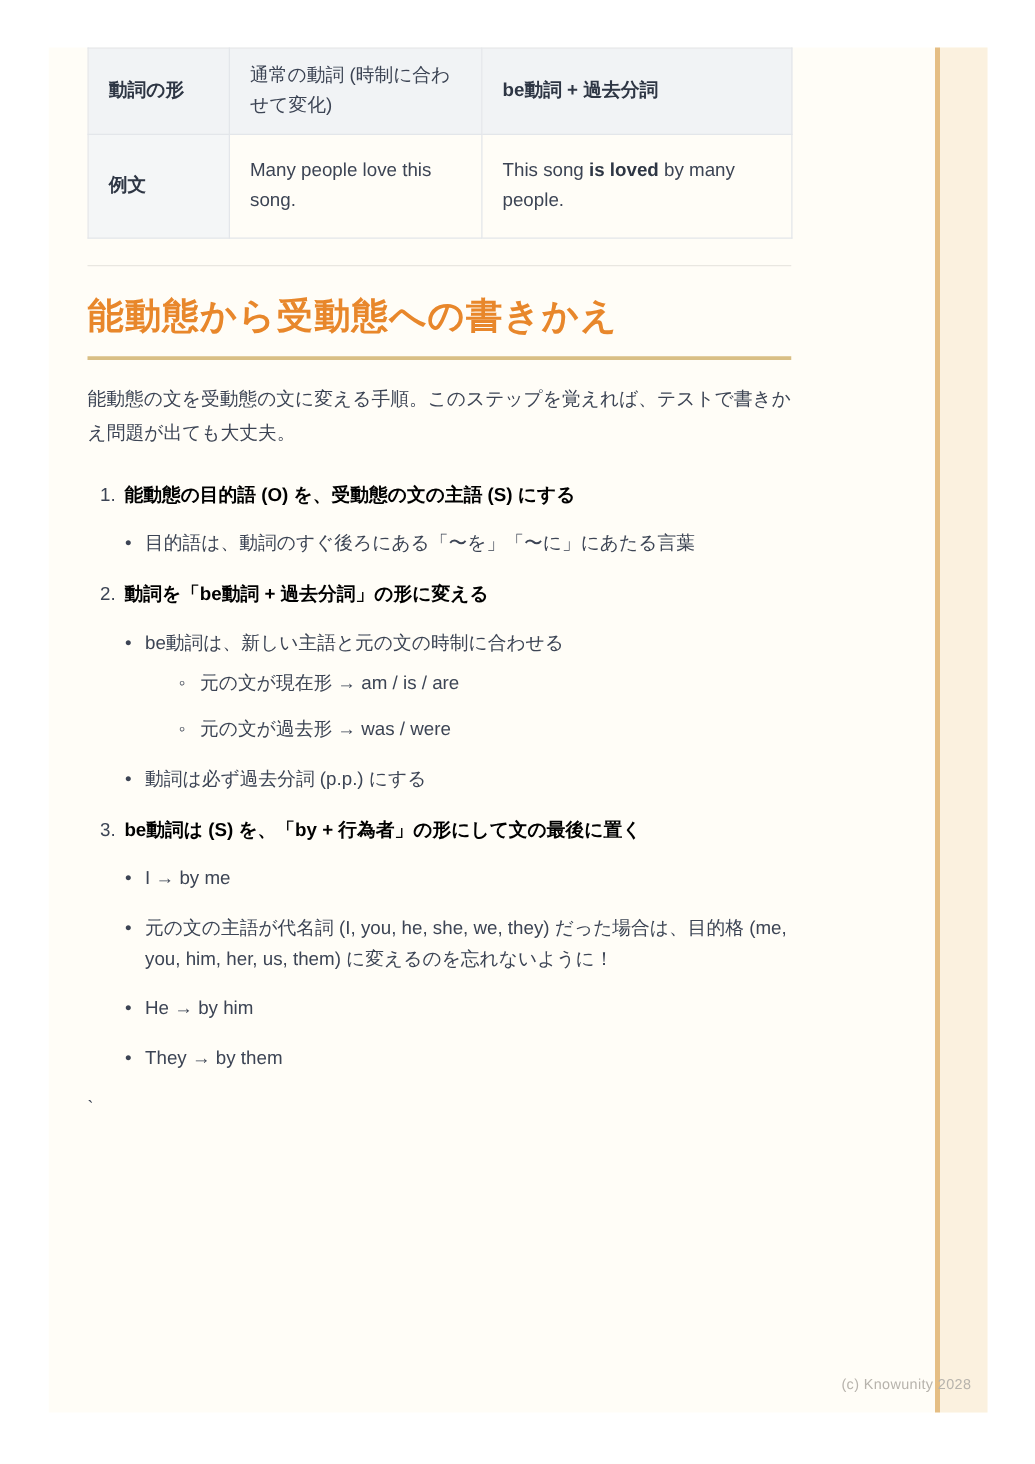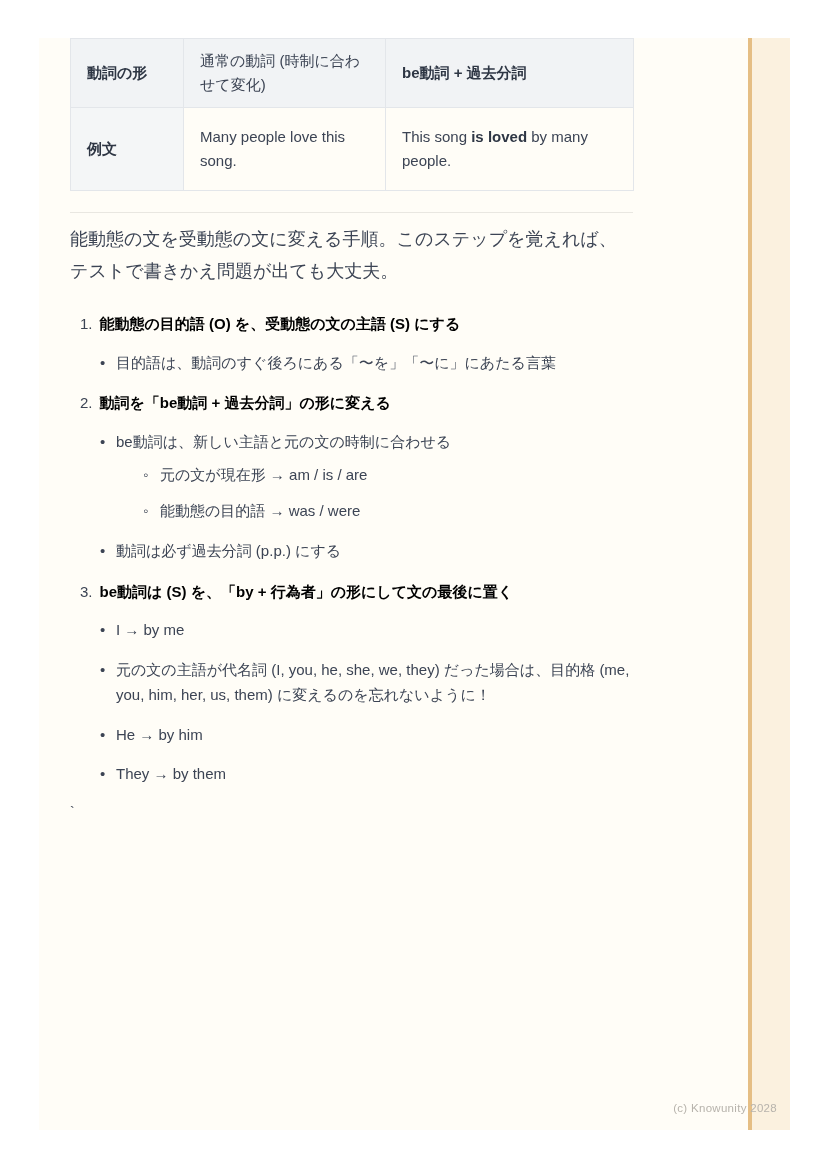--- a/index.html
+++ b/index.html
@@ -76,22 +76,22 @@
     font-size: 29px;
     line-height: 1.25;
     font-weight: bold;
     color: var(--heading-orange, #E8872B);
     padding-bottom: 14px;
     border-bottom: 3px solid var(--heading-underline, #D9BF85);
     letter-spacing: 1px;
   }
 
   p.intro {
-    margin: 11px 0 0 0;
-    font-size: 18px;
+    margin: 19px 0 0 0;
+    font-size: 15px;
     line-height: 1.75;
   }
 
   
   ol.steps {
     list-style: none;
     margin: 26px 0 0 0;
     padding: 0 0 0 10px;
     font-size: 15px;
   }
@@ -182,20 +182,21 @@
       <tr class="row-odd">
         <th>例文</th>
         <td>Many people love this song.</td>
         <td><span>This song </span><strong>is loved</strong><span> by many people.</span></td>
       </tr>
     </tbody>
       </table>
 
     <hr class="divider">
 
+    <h2 class="section-heading">能動態から受動態への書きかえ</h2>
 
     <p class="intro">能動態の文を受動態の文に変える手順。このステップを覚えれば、テストで書きかえ問題が出ても大丈夫。</p>
 
     <ol class="steps">
 
       <li>
         <div class="step-title">
           <span class="num">1.</span>
           <strong>能動態の目的語 (O) を、受動態の文の主語 (S) にする</strong>
         </div>
@@ -207,21 +208,21 @@
       <li>
         <div class="step-title">
           <span class="num">2.</span>
           <strong>動詞を「be動詞 + 過去分詞」の形に変える</strong>
         </div>
         <ul class="l1">
           <li>
             <span>be動詞は、新しい主語と元の文の時制に合わせる</span>
             <ul class="l2">
               <li>元の文が現在形 → am / is / are</li>
-              <li>能動態の目的語 → was / were</li>
+              <li>元の文が過去形 → was / were</li>
             </ul>
           </li>
           <li>動詞は必ず過去分詞 (p.p.) にする</li>
         </ul>
       </li>
 
       <li>
         <div class="step-title">
           <span class="num">3.</span>
           <strong>be動詞は (S) を、「by + 行為者」の形にして文の最後に置く</strong>

